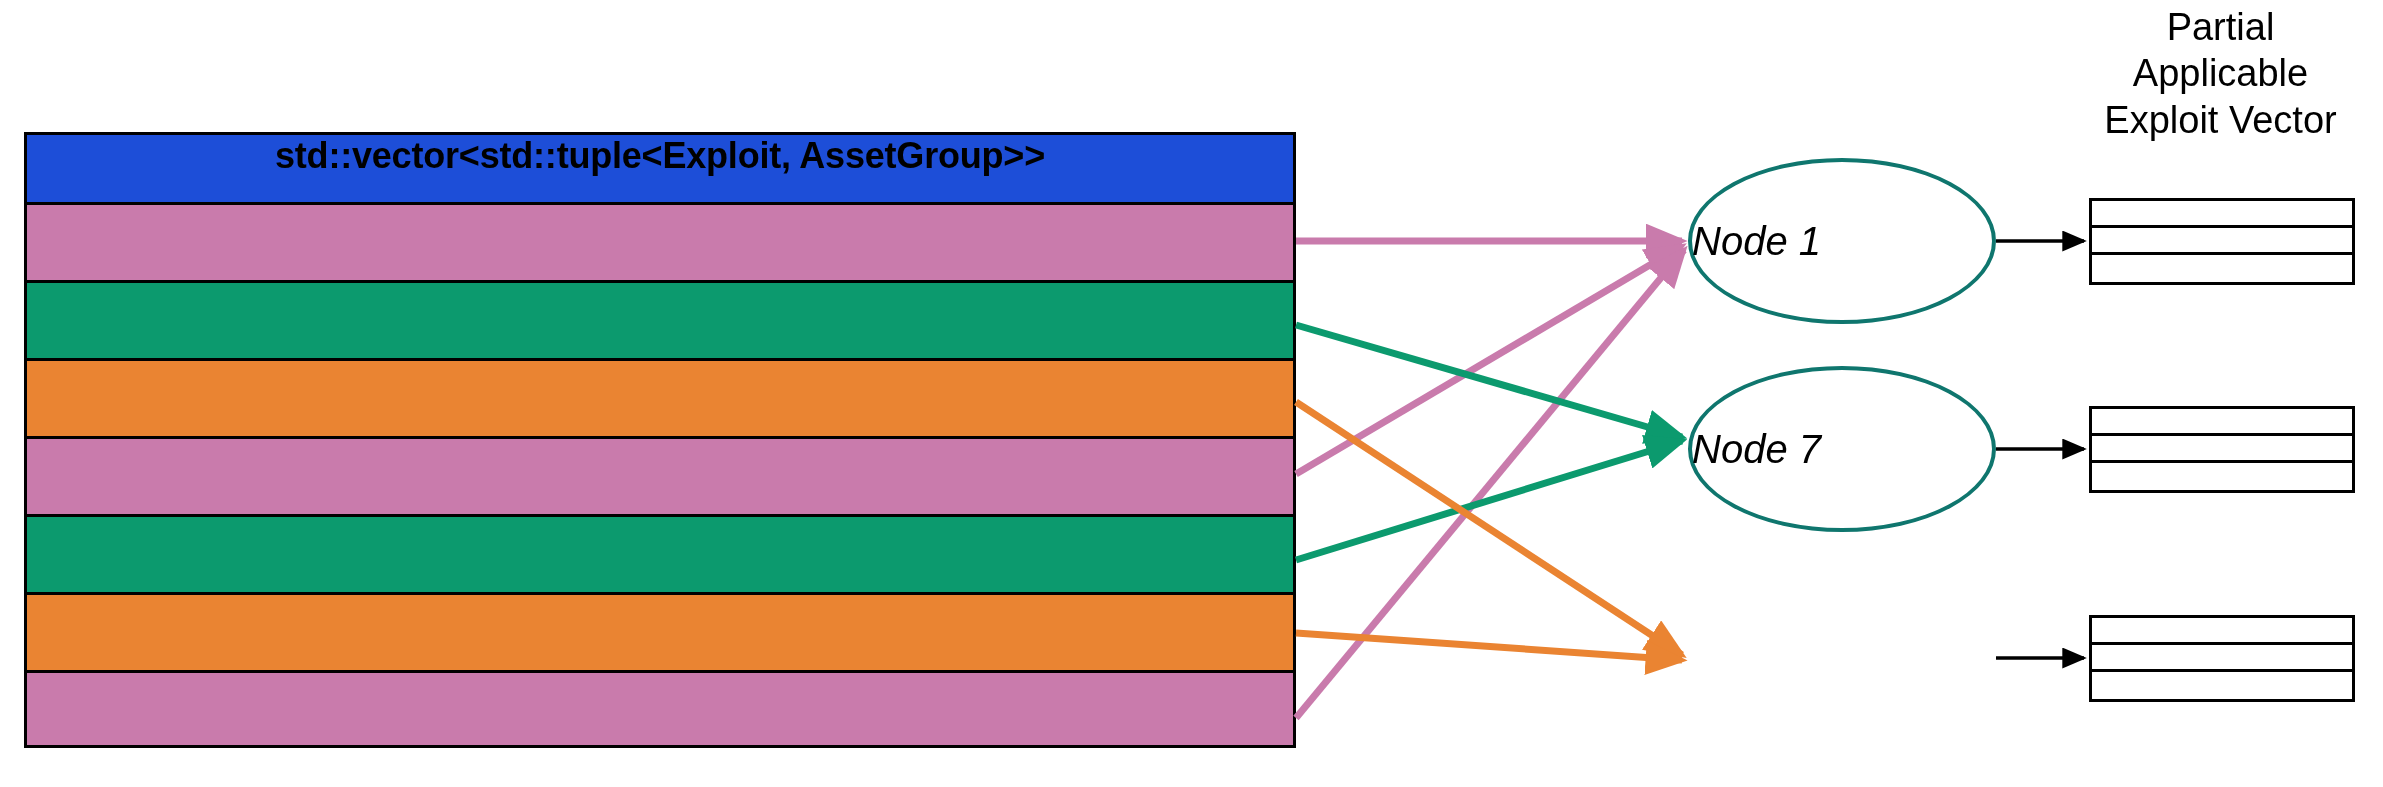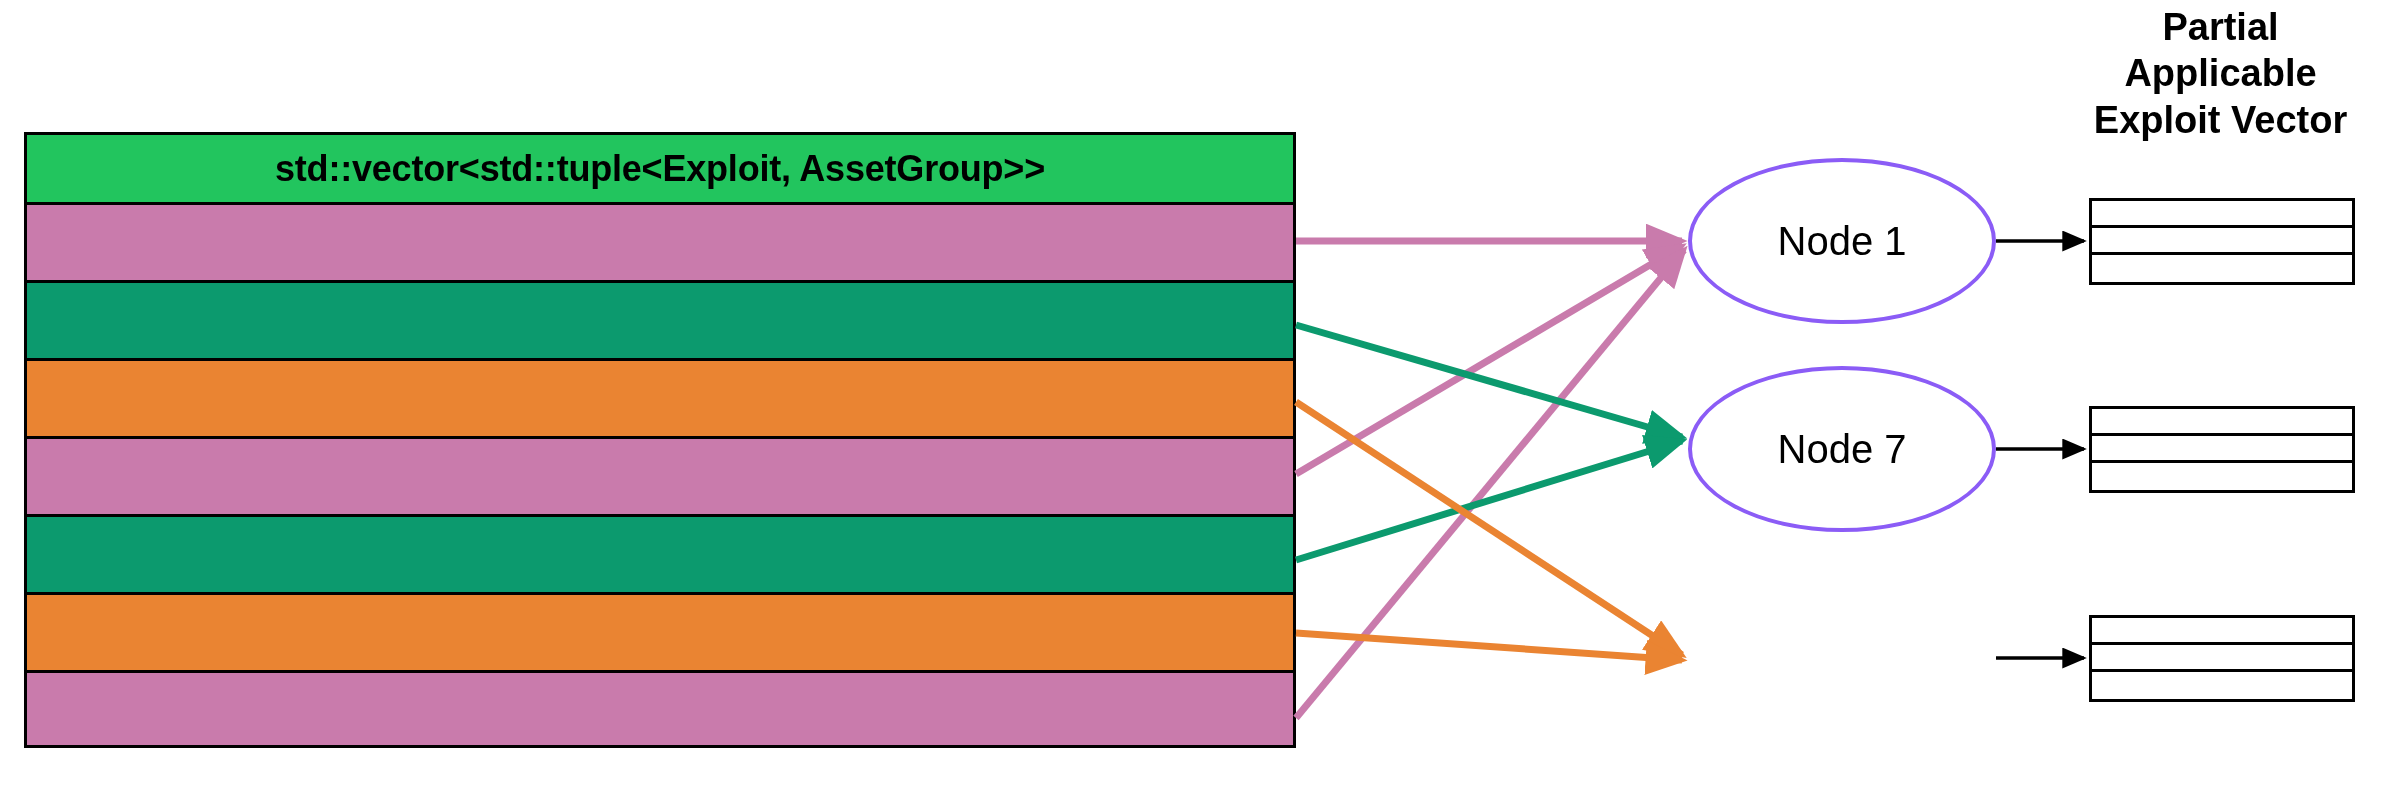--- a/index.html
+++ b/index.html
@@ -31,23 +31,22 @@
     background: #ffffff;
   }
   .tbl-header {
     position: absolute;
     left: 0;
     top: 0;
     width: 100%;
     height: 70px;
     box-sizing: border-box;
     border-bottom: 3px solid #000000;
-    background: #22c55e;
+    background: #1d4ed8;
     display: flex;
-    align-items: center;
     justify-content: center;
   }
   .tbl-header-text {
     font-size: 36px;
     font-weight: bold;
     letter-spacing: -0.2px;
     white-space: nowrap;
     color: #000000;
   }
   .tbl-row {
@@ -56,26 +55,27 @@
     width: 100%;
     box-sizing: border-box;
     border-bottom: 3px solid #000000;
   }
   .tbl-row.last { border-bottom: none; }
 
   
   .node {
     position: absolute;
     box-sizing: border-box;
-    border: 4px solid #8b5cf6;
+    border: 4px solid #0f766e;
     border-radius: 50%;
     background: #ffffff;
     display: flex;
     align-items: center;
-    justify-content: center;
+    justify-content: flex-start;
+    font-style: italic;
   }
   .node-label {
     font-size: 40px;
     color: #000000;
     white-space: nowrap;
     line-height: 1;
   }
   .node-label sub {
     font-size: 0.62em;
     vertical-align: baseline;
@@ -103,21 +103,21 @@
   #pae-caption {
     position: absolute;
     left: 2058px;
     top: 4px;
     width: 325px;
     text-align: center;
     font-size: 38px;
     line-height: 1.22;
     color: #000000;
   }
-  #pae-caption .cap-line { display: block; white-space: nowrap; font-weight: bold; }
+  #pae-caption .cap-line { display: block; white-space: nowrap; }
 
   
   #arrow-layer {
     position: absolute;
     left: 0;
     top: 0;
     width: 2383px;
     height: 787px;
     pointer-events: none;
   }

